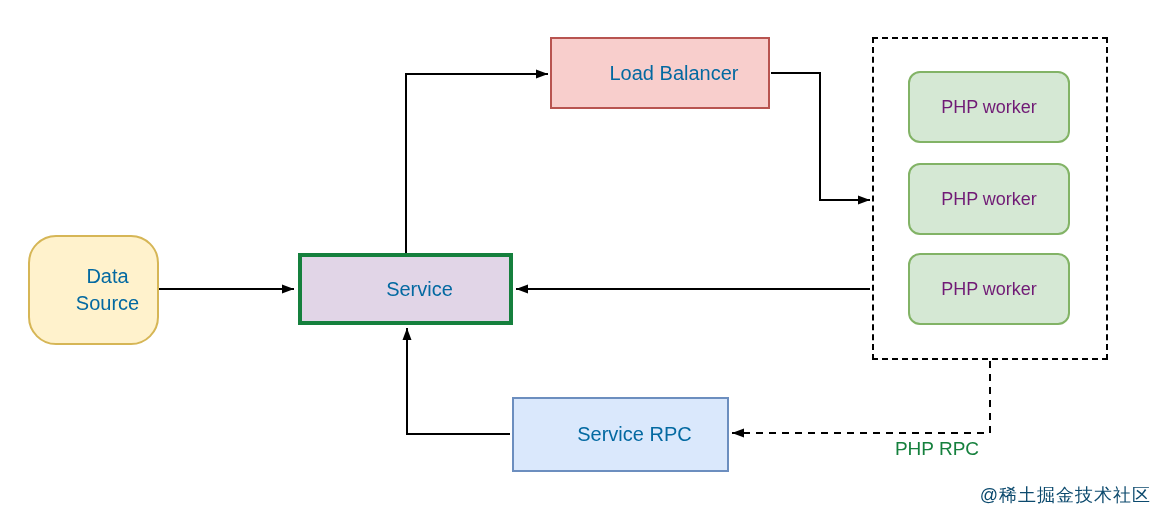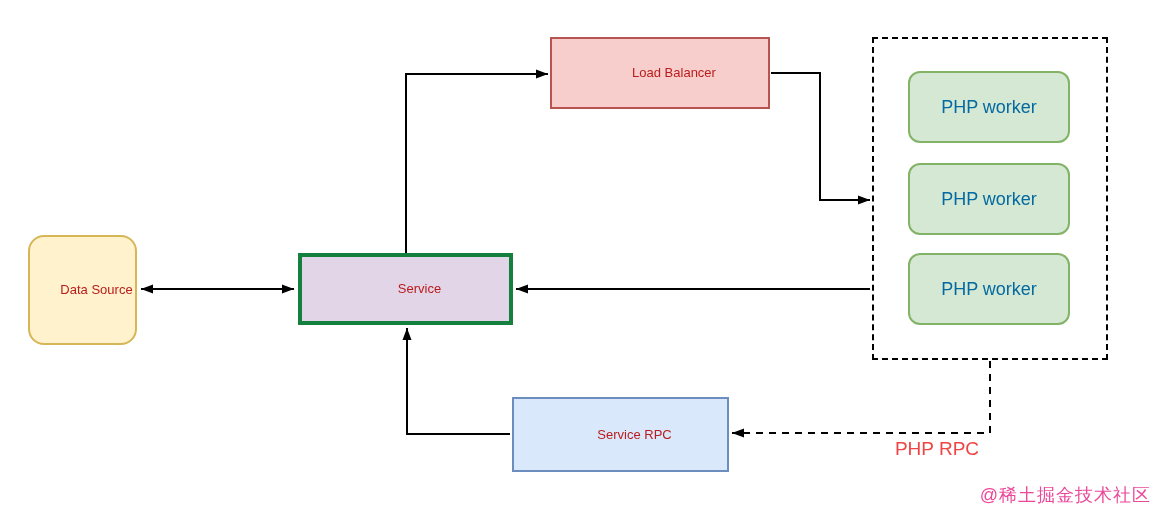--- a/index.html
+++ b/index.html
@@ -17,29 +17,29 @@
     z-index: 1;
     pointer-events: none;
   }
   .node {
     position: absolute;
     z-index: 2;
     display: flex;
     align-items: center;
     justify-content: center;
     text-align: center;
-    font-size: 13px;
-    color: #b91c1c;
+    font-size: 20px;
+    color: #0369a1;
     box-sizing: border-box;
     line-height: 1.35;
     padding-left: 28px;
   }
   .node-data-source {
-    left: 28px; top: 235px; width: 109px; height: 110px;
-    background: #fff2cc; border: 2px solid #d6b656; border-radius: 16px;
+    left: 28px; top: 235px; width: 131px; height: 110px;
+    background: #fff2cc; border: 2px solid #d6b656; border-radius: 28px;
   }
   .node-service {
     left: 298px; top: 253px; width: 215px; height: 72px;
     background: #e1d5e7; border: 4px solid #15803d;
   }
   .node-load-balancer {
     left: 550px; top: 37px; width: 220px; height: 72px;
     background: #f8cecc; border: 2px solid #b85450;
   }
   .node-service-rpc {
@@ -52,39 +52,39 @@
     left: 872px; top: 37px; width: 236px; height: 323px;
     border: 2px dashed #000000;
     box-sizing: border-box;
     background: transparent;
   }
   .node-php-worker {
     position: absolute;
     left: 34px; width: 162px; height: 72px;
     background: #d5e8d4; border: 2px solid #82b366; border-radius: 12px;
     display: flex; align-items: center; justify-content: center;
-    font-size: 18px; color: #0369a1; box-sizing: border-box;
+    font-size: 18px; color: #701a75; box-sizing: border-box;
   }
   .node-php-worker.w1 { top: 32px; }
   .node-php-worker.w2 { top: 124px; }
   .node-php-worker.w3 { top: 214px; }
   .edge-label {
     position: absolute;
     z-index: 2;
     left: 867px; top: 438px; width: 140px;
     text-align: center;
     font-size: 19px;
-    color: #ef4444;
+    color: #15803d;
   }
   .watermark {
     position: absolute;
     z-index: 2;
     right: 6px; top: 483px;
     font-size: 18px;
-    color: #ec4899;
+    color: #0c4a6e;
     letter-spacing: 1px;
   }
 </style>
 </head>
 <body>
 
 <div id="canvas">
 
   <svg id="edges" width="1157" height="513" viewBox="0 0 1157 513" xmlns="http://www.w3.org/2000/svg">
     <defs>

